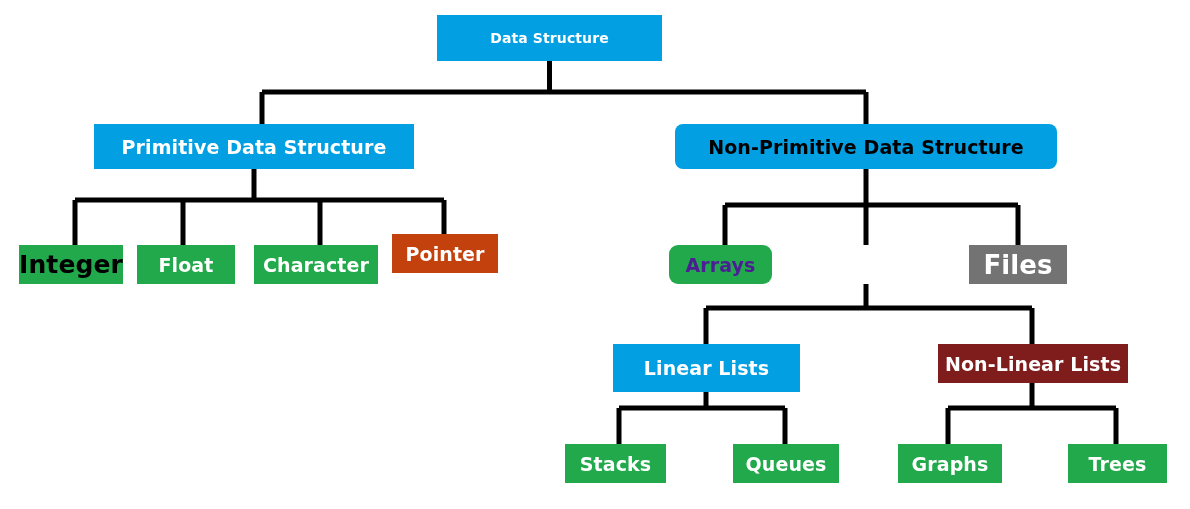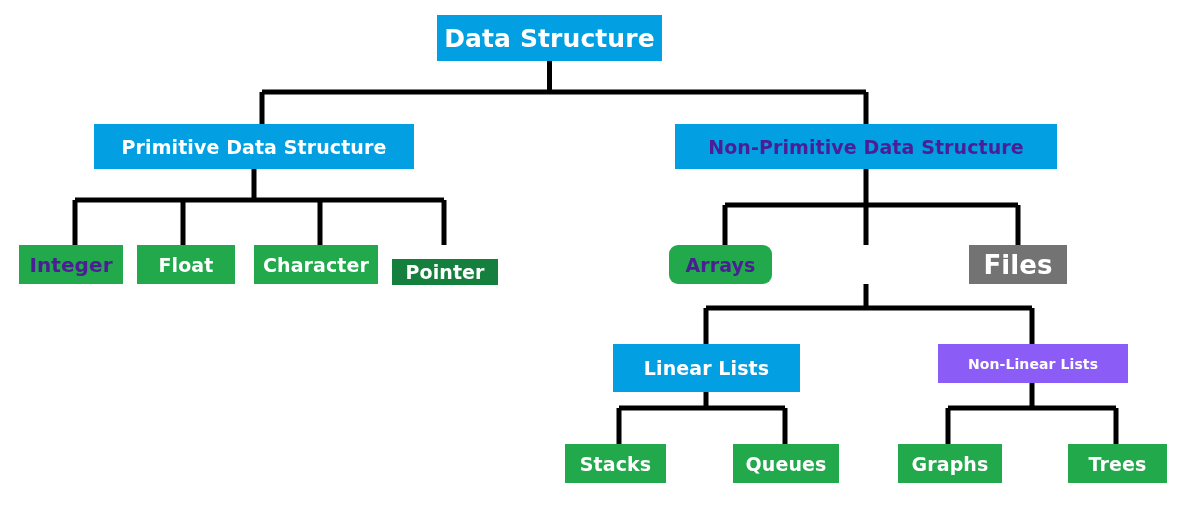--- a/index.html
+++ b/index.html
@@ -49,42 +49,42 @@
 
   <svg id="connectors" viewBox="0 0 1190 509" xmlns="http://www.w3.org/2000/svg">
       <path d="M 549.5 61 L 549.5 92 M 262 92 L 866 92 M 262 92 L 262 124 M 866 92 L 866 124" stroke="#000000" stroke-width="5" fill="none" stroke-linecap="butt"></path>
       <path d="M 254 169 L 254 200 M 75 200 L 444 200 M 75 200 L 75 245 M 183 200 L 183 245 M 320 200 L 320 245 M 444 200 L 444 245" stroke="#000000" stroke-width="5" fill="none" stroke-linecap="butt"></path>
       <path d="M 866 169 L 866 205 M 725 205 L 1018 205 M 725 205 L 725 245 M 866 205 L 866 245 M 1018 205 L 1018 245" stroke="#000000" stroke-width="5" fill="none" stroke-linecap="butt"></path>
       <path d="M 866 284 L 866 308 M 706 308 L 1032 308 M 706 308 L 706 344 M 1032 308 L 1032 344" stroke="#000000" stroke-width="5" fill="none" stroke-linecap="butt"></path>
       <path d="M 706 383 L 706 408 M 619 408 L 785 408 M 619 408 L 619 444 M 785 408 L 785 444" stroke="#000000" stroke-width="5" fill="none" stroke-linecap="butt"></path>
       <path d="M 1032 383 L 1032 408 M 948 408 L 1116 408 M 948 408 L 948 444 M 1116 408 L 1116 444" stroke="#000000" stroke-width="5" fill="none" stroke-linecap="butt"></path>
     </svg>
 
-  <div class="node blue lvl1" style="left: 437px; top: 15px; width: 225px; height: 46px; font-size: 25px; background: rgb(2, 159, 227); color: rgb(255, 255, 255);">Data Structure</div>
+  <div class="node blue lvl1" style="left: 437px; top: 15px; width: 225px; height: 46px; font-size: 14px; background: rgb(2, 159, 227); color: rgb(255, 255, 255);">Data Structure</div>
 
   <div class="node blue lvl2" style="left: 94px; top: 124px; width: 320px; height: 45px; font-size: 19px; background: rgb(2, 159, 227); color: rgb(255, 255, 255);">Primitive Data Structure</div>
 
-  <div class="node blue lvl2" style="left: 675px; top: 124px; width: 382px; height: 45px; font-size: 19px; background: rgb(2, 159, 227); color: #4c1d95;">Non-Primitive Data Structure</div>
+  <div class="node blue lvl2" style="left: 675px; top: 124px; width: 382px; height: 45px; font-size: 19px; background: rgb(2, 159, 227); color: #000000; border-radius: 8px;">Non-Primitive Data Structure</div>
 
-  <div class="node green lvl3" style="left: 19px; top: 245px; width: 104px; height: 39px; font-size: 20px; background: rgb(34, 169, 75); color: #4c1d95;">Integer</div>
+  <div class="node green lvl3" style="left: 19px; top: 245px; width: 104px; height: 39px; font-size: 25px; background: rgb(34, 169, 75); color: #000000;">Integer</div>
 
   <div class="node green lvl3" style="left: 137px; top: 245px; width: 98px; height: 39px; font-size: 19px; background: rgb(34, 169, 75); color: rgb(255, 255, 255);">Float</div>
 
   <div class="node green lvl3" style="left: 254px; top: 245px; width: 124px; height: 39px; font-size: 19px; background: rgb(34, 169, 75); color: rgb(255, 255, 255);">Character</div>
 
-  <div class="node green lvl3" style="left: 392px; top: 259px; width: 106px; height: 26px; font-size: 19px; background: #15803d; color: rgb(255, 255, 255);">Pointer</div>
+  <div class="node green lvl3" style="left: 392px; top: 234px; width: 106px; height: 39px; font-size: 19px; background: #c2410c; color: rgb(255, 255, 255);">Pointer</div>
 
   <div class="node green lvl3" style="left: 669px; top: 245px; width: 103px; height: 39px; font-size: 19px; background: rgb(34, 169, 75); color: #4c1d95; border-radius: 9px;">Arrays</div>
 
 
   <div class="node green lvl3" style="left: 969px; top: 245px; width: 98px; height: 39px; font-size: 26px; background: #737373; color: rgb(255, 255, 255); text-align: right;">Files</div>
 
   <div class="node blue lvl4" style="left: 613px; top: 344px; width: 187px; height: 48px; font-size: 19px; background: rgb(2, 159, 227); color: rgb(255, 255, 255);">Linear Lists</div>
 
-  <div class="node blue lvl4" style="left: 938px; top: 344px; width: 190px; height: 39px; font-size: 14px; background: #8b5cf6; color: rgb(255, 255, 255);">Non-Linear Lists</div>
+  <div class="node blue lvl4" style="left: 938px; top: 344px; width: 190px; height: 39px; font-size: 19px; background: #7f1d1d; color: rgb(255, 255, 255);">Non-Linear Lists</div>
 
   <div class="node green lvl5" style="left: 565px; top: 444px; width: 101px; height: 39px; font-size: 19px; background: rgb(34, 169, 75); color: rgb(255, 255, 255);">Stacks</div>
 
   <div class="node green lvl5" style="left: 898px; top: 444px; width: 104px; height: 39px; font-size: 19px; background: rgb(34, 169, 75); color: rgb(255, 255, 255);">Graphs</div>
 
   <div class="node green lvl5" style="left: 733px; top: 444px; width: 106px; height: 39px; font-size: 19px; background: rgb(34, 169, 75); color: rgb(255, 255, 255);">Queues</div>
 
   <div class="node green lvl5" style="left: 1068px; top: 444px; width: 99px; height: 39px; font-size: 19px; background: rgb(34, 169, 75); color: rgb(255, 255, 255);">Trees</div>
 
 </div>

